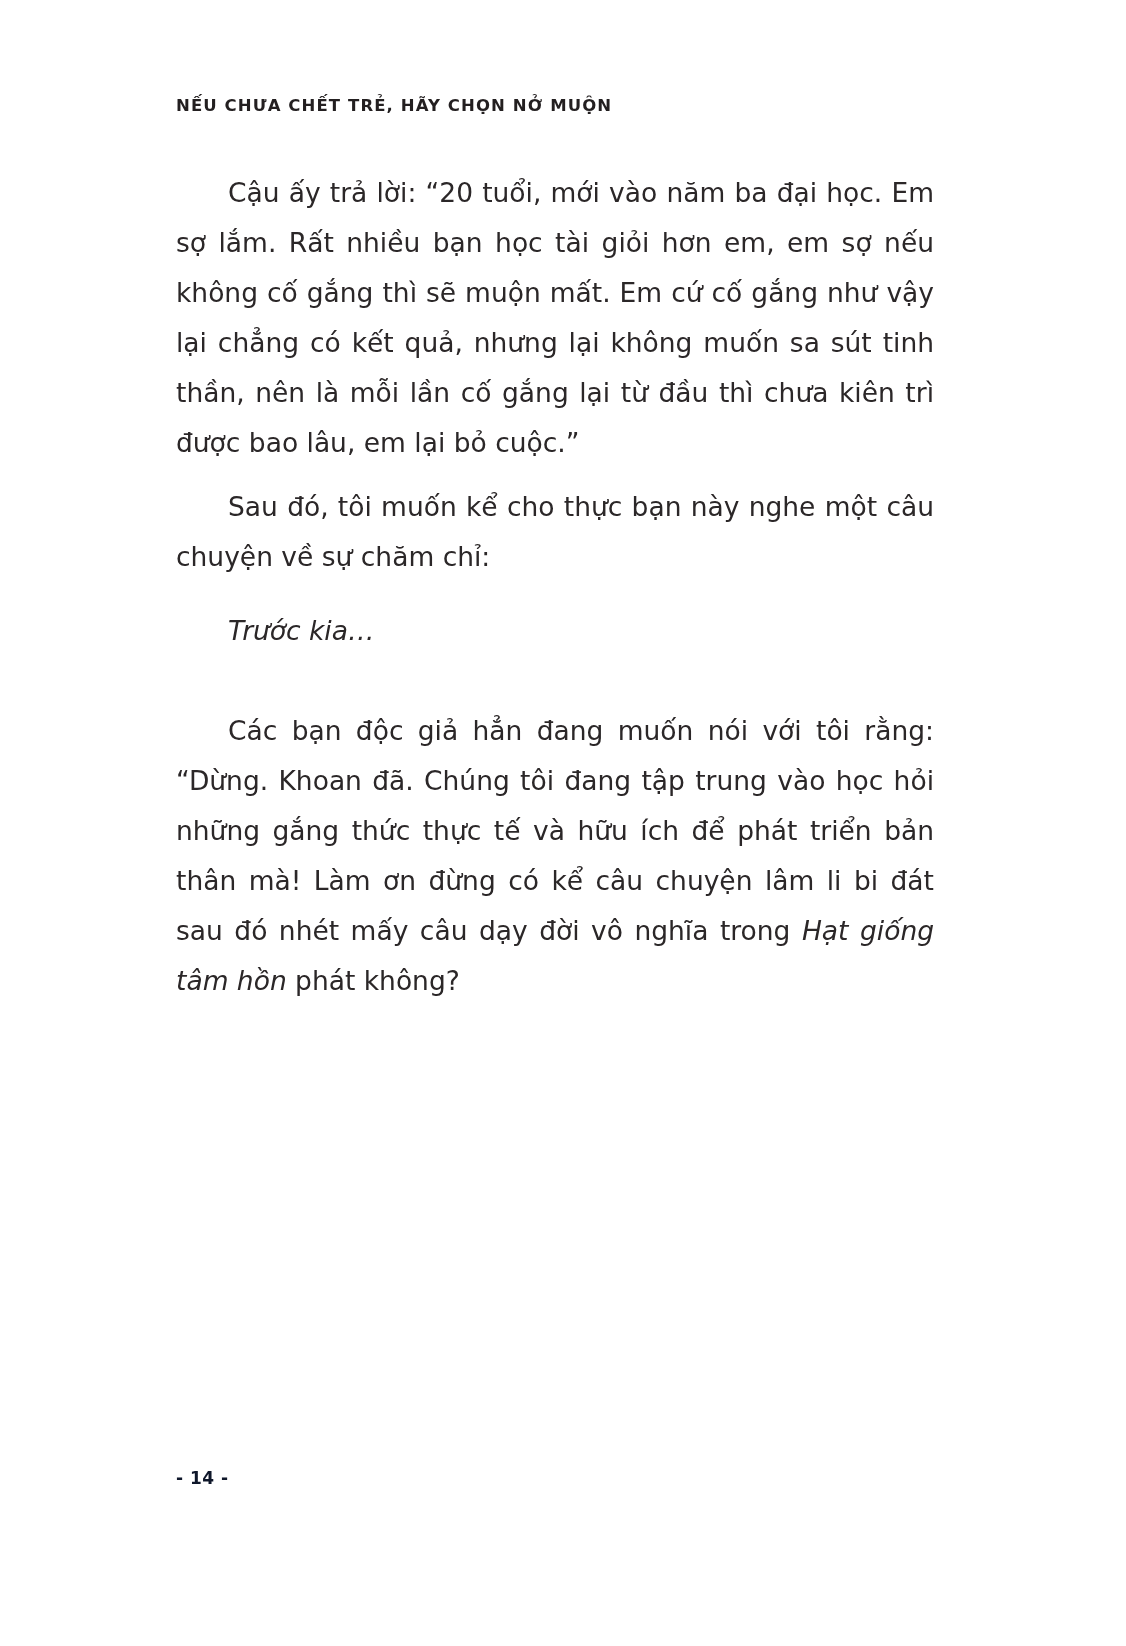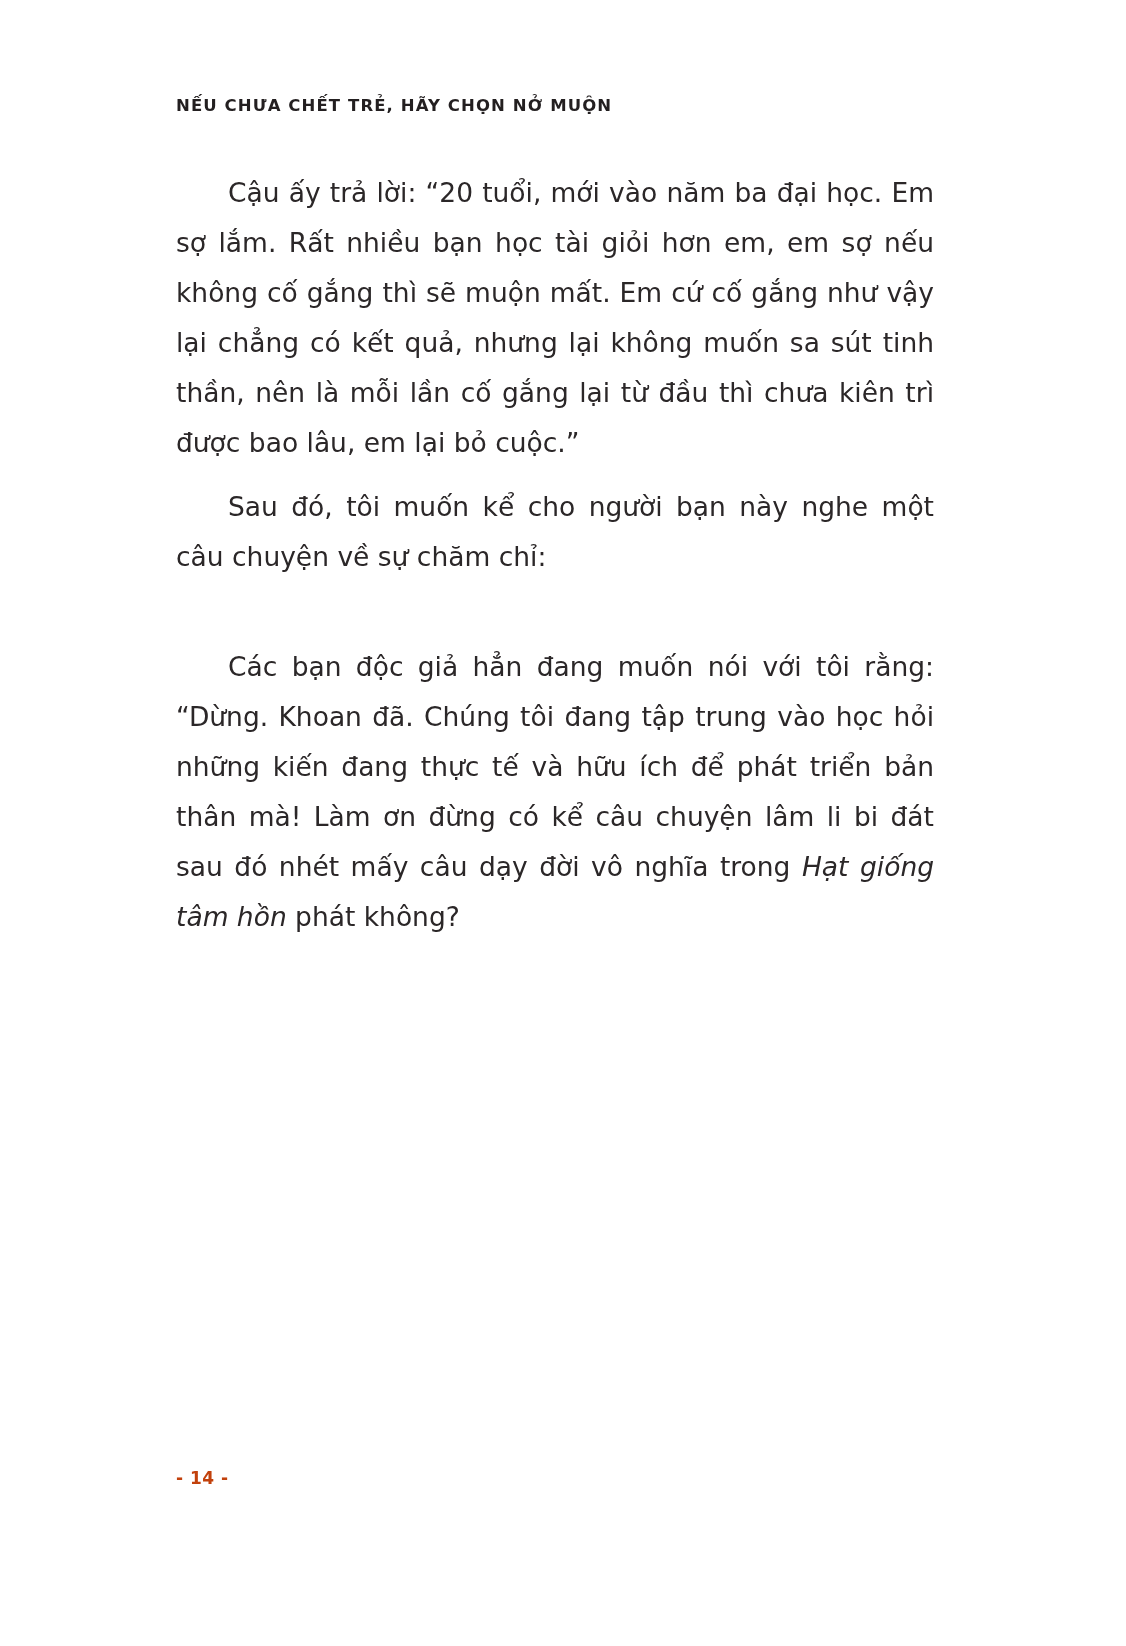--- a/index.html
+++ b/index.html
@@ -54,47 +54,48 @@
   .spacer-md { height: 26px; }
   em.it {
     font-style: italic;
   }
   .folio {
     position: absolute;
     left: 176px;
     top: 1468px;
     font-size: 17px;
     font-weight: bold;
-    color: #c2410c;
+    color: #0f172a;
     letter-spacing: 0.5px;
   }
 </style>
 </head>
 <body>
 
 <div class="page">
 
   <div class="running-head">NẾU CHƯA CHẾT TRẺ, HÃY CHỌN NỞ MUỘN</div>
 
   <div class="body-area">
 
 
 
     <p class="para">Cậu ấy trả lời: “20 tuổi, mới vào năm ba đại học. Em sợ lắm. Rất nhiều bạn học tài giỏi hơn em, em sợ nếu không cố gắng thì sẽ muộn mất. Em cứ cố gắng như vậy lại chẳng có kết quả, nhưng lại không muốn sa sút tinh thần, nên là mỗi lần cố gắng lại từ đầu thì chưa kiên trì được bao lâu, em lại bỏ cuộc.”</p>
 
 
-    <p class="para">Sau đó, tôi muốn kể cho người bạn này nghe một câu chuyện về sự chăm chỉ:</p>
+    <p class="para">Sau đó, tôi muốn kể cho thực bạn này nghe một câu chuyện về sự chăm chỉ:</p>
 
     <div class="spacer-sm"></div>
 
+    <p class="para left italic">Trước kia…</p>
 
     <div class="spacer-md"></div>
 
 
     <div class="spacer-sm"></div>
 
-    <p class="para"><span>Các bạn độc giả hẳn đang muốn nói với tôi rằng: “Dừng. Khoan đã. Chúng tôi đang tập trung vào học hỏi những kiến đang thực tế và hữu ích để phát triển bản thân mà! Làm ơn đừng có kể câu chuyện lâm li bi đát sau đó nhét mấy câu dạy đời vô nghĩa trong </span><em class="it">Hạt giống tâm hồn</em><span> phát không?</span></p>
+    <p class="para"><span>Các bạn độc giả hẳn đang muốn nói với tôi rằng: “Dừng. Khoan đã. Chúng tôi đang tập trung vào học hỏi những gắng thức thực tế và hữu ích để phát triển bản thân mà! Làm ơn đừng có kể câu chuyện lâm li bi đát sau đó nhét mấy câu dạy đời vô nghĩa trong </span><em class="it">Hạt giống tâm hồn</em><span> phát không?</span></p>
 
   </div>
 
   <div class="folio">- 14 -</div>
 
 </div>
 
 </body></html>

